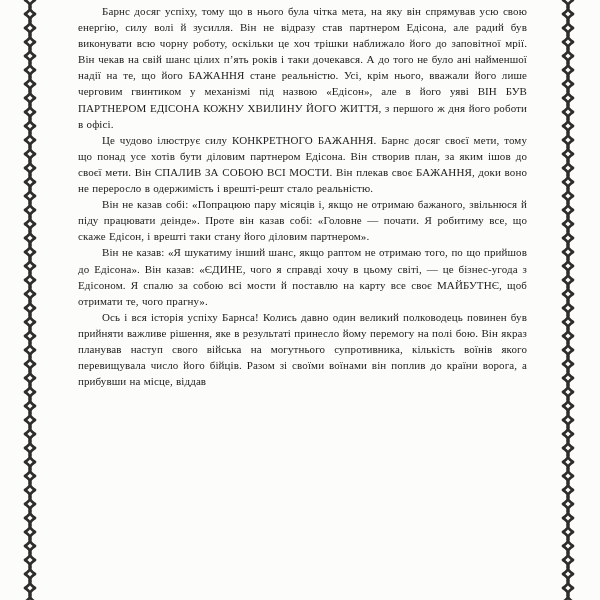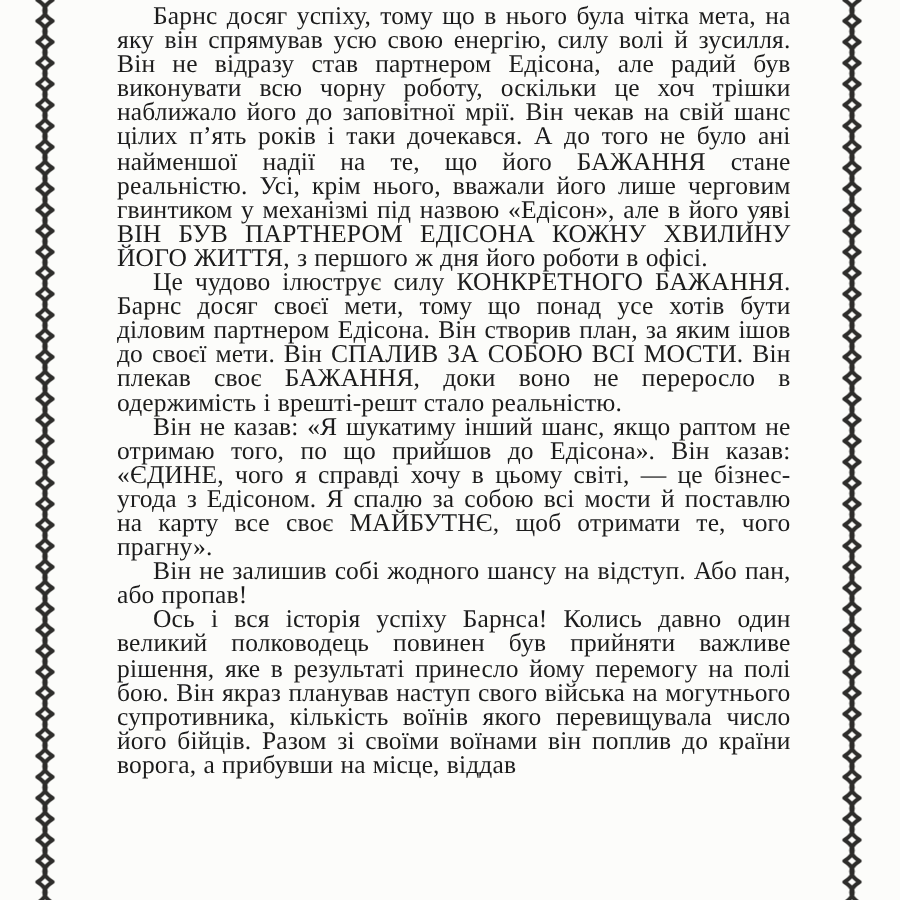--- a/index.html
+++ b/index.html
@@ -28,21 +28,21 @@
   .border-ornament.right { left: 559px; }
   .text-block {
     position: absolute;
     left: 78px;
     top: 3px;
     width: 449px;
     color: #1c1c1c;
   }
   .text-block p {
     margin: 0;
-    font-size: 17px;
+    font-size: 11px;
     line-height: 16.1px;
     text-align: justify;
     text-indent: 24px;
     letter-spacing: 0.1px;
     word-spacing: 0.4px;
   }
 </style>
 </head>
 <body>
 
@@ -58,18 +58,18 @@
     <rect x="0" y="0" width="18" height="600" fill="url(#braid)"></rect>
   </svg>
 
   <svg class="border-ornament right" width="18" height="600" xmlns="http://www.w3.org/2000/svg" aria-hidden="true">
     <rect x="0" y="0" width="18" height="600" fill="url(#braid)"></rect>
   </svg>
 
   <div class="text-block">
     <p>Барнс досяг успіху, тому що в нього була чітка мета, на яку він спрямував усю свою енергію, силу волі й зусилля. Він не відразу став партнером Едісона, але радий був виконувати всю чорну роботу, оскільки це хоч трішки наближало його до заповітної мрії. Він чекав на свій шанс цілих п’ять років і таки дочекався. А до того не було ані найменшої надії на те, що його БАЖАННЯ стане реальністю. Усі, крім нього, вважали його лише черговим гвинтиком у механізмі під назвою «Едісон», але в його уяві ВІН БУВ ПАРТНЕРОМ ЕДІСОНА КОЖНУ ХВИЛИНУ ЙОГО ЖИТТЯ, з першого ж дня його роботи в офісі.</p>
     <p>Це чудово ілюструє силу КОНКРЕТНОГО БАЖАННЯ. Барнс досяг своєї мети, тому що понад усе хотів бути діловим партнером Едісона. Він створив план, за яким ішов до своєї мети. Він СПАЛИВ ЗА СОБОЮ ВСІ МОСТИ. Він плекав своє БАЖАННЯ, доки воно не переросло в одержимість і врешті-решт стало реальністю.</p>
+    <p>Він не казав собі: «Попрацюю пару місяців і, якщо не отримаю бажаного, звільнюся й піду працювати деінде». Проте він казав собі: «Головне — почати. Я робитиму все, що скаже Едісон, і врешті таки стану його діловим партнером».</p>
     <p>Він не казав: «Я шукатиму інший шанс, якщо раптом не отримаю того, по що прийшов до Едісона». Він казав: «ЄДИНЕ, чого я справді хочу в цьому світі, — це бізнес-угода з Едісоном. Я спалю за собою всі мости й поставлю на карту все своє МАЙБУТНЄ, щоб отримати те, чого прагну».</p>
-    <p>Він не залишив собі жодного шансу на відступ. Або пан, або пропав!</p>
     <p>Ось і вся історія успіху Барнса! Колись давно один великий полководець повинен був прийняти важливе рішення, яке в результаті принесло йому перемогу на полі бою. Він якраз планував наступ свого війська на могутнього супротивника, кількість воїнів якого перевищувала число його бійців. Разом зі своїми воїнами він поплив до країни ворога, а прибувши на місце, віддав</p>
   </div>
 
 </div>
 
 </body></html>

